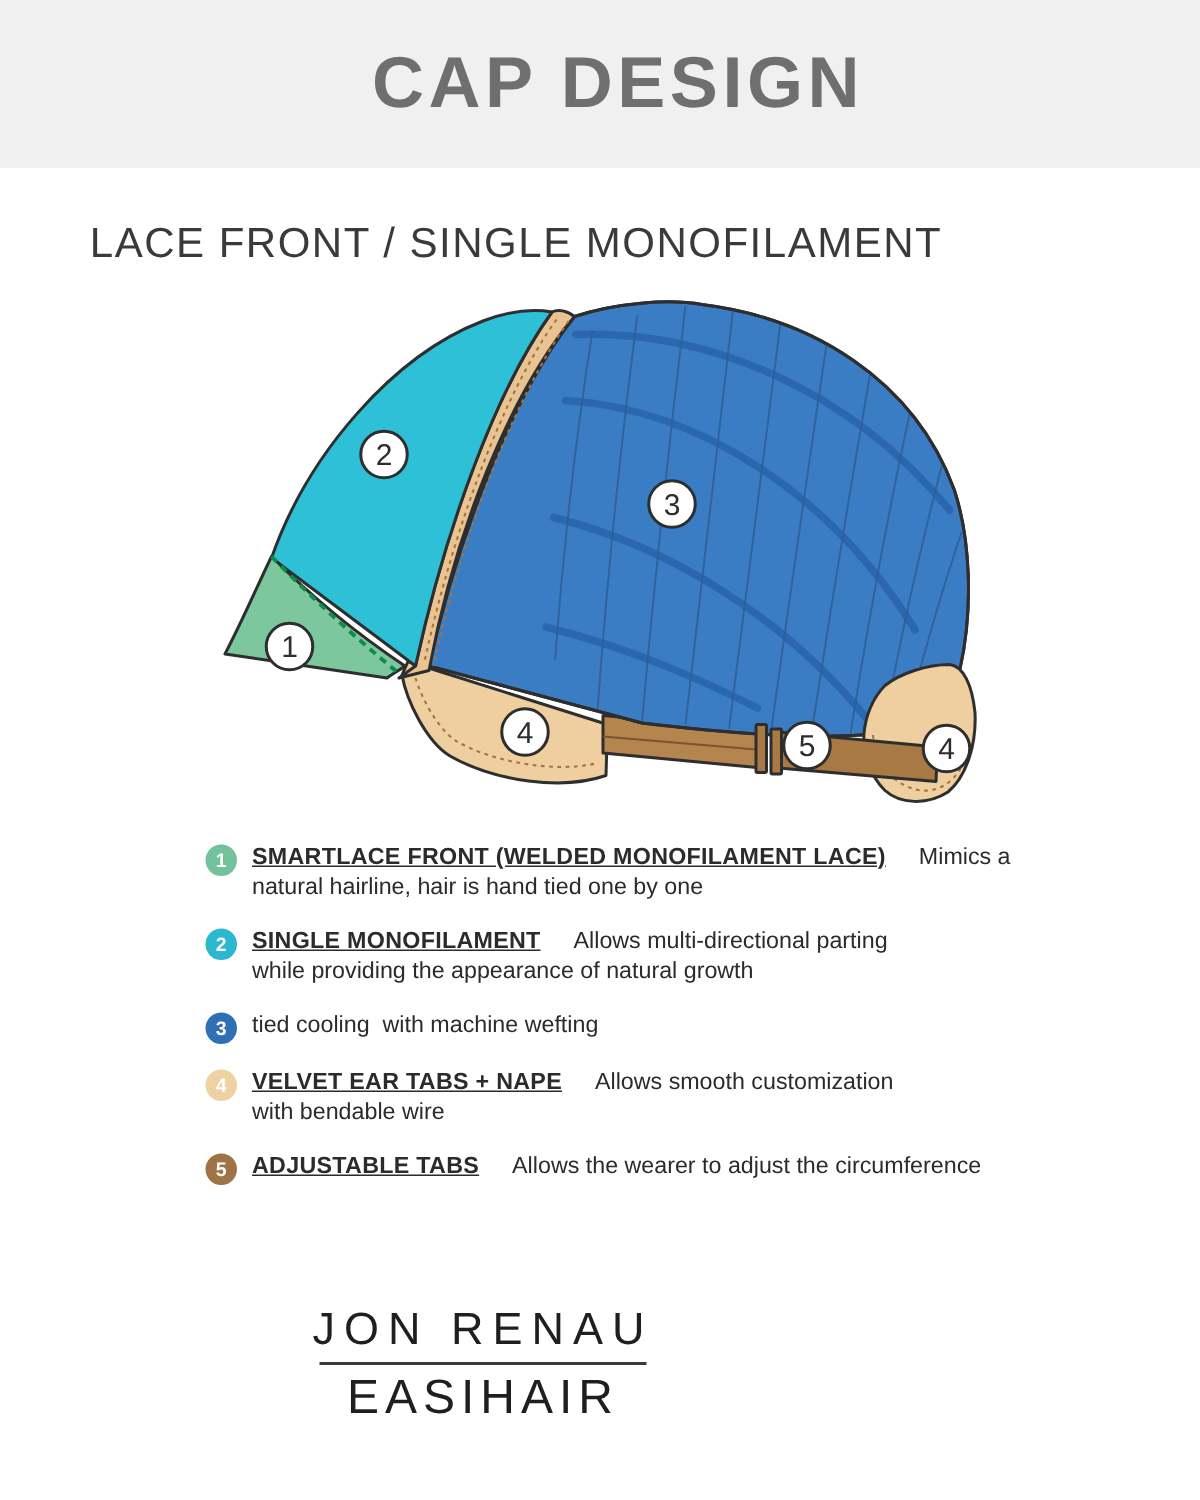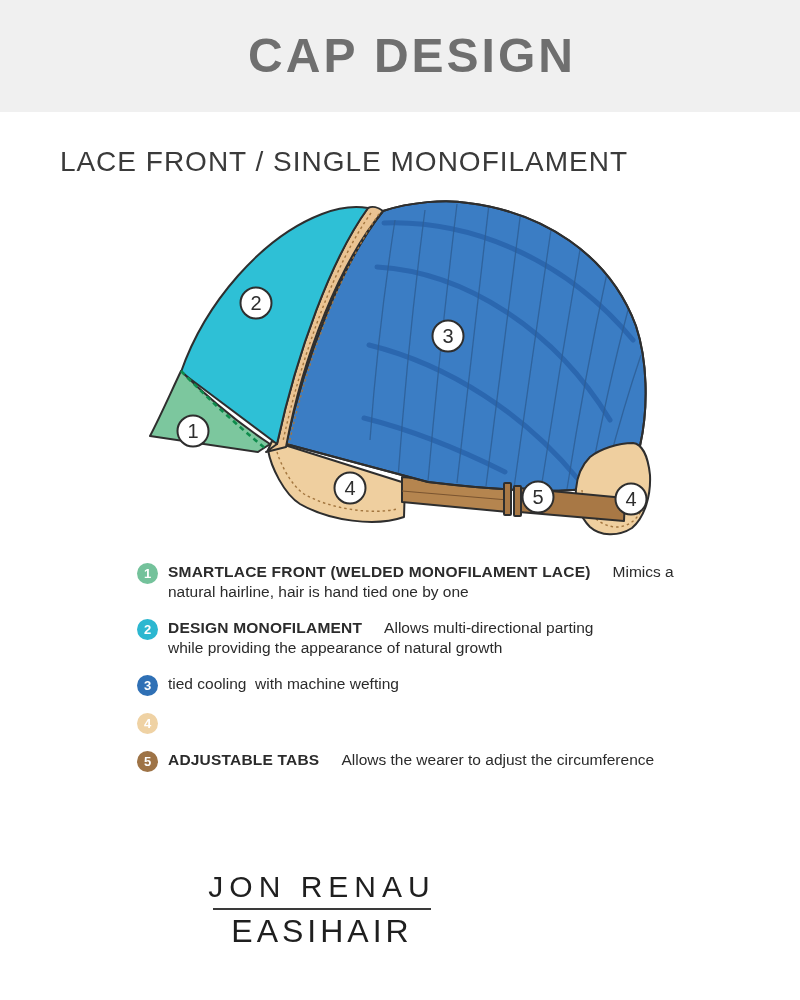--- a/index.html
+++ b/index.html
@@ -25,21 +25,21 @@
   .co-circle{fill:#ffffff;stroke:#2e2e2e;stroke-width:2;}
   .co-num{font-family:"Liberation Sans",sans-serif;font-size:20px;fill:#2e2e2e;text-anchor:middle;}
 
   
   .legend{position:absolute;left:137px;top:562px;width:560px;}
   .li{display:flex;align-items:flex-start;margin-bottom:16px;}
   .badge{flex:0 0 auto;width:21px;height:21px;border-radius:50%;margin-top:1px;
          display:flex;align-items:center;justify-content:center;
          color:#ffffff;font-size:13px;font-weight:bold;}
   .lt{margin-left:10px;font-size:15.5px;line-height:20px;color:#2b2b2b;}
-  .lt strong{font-weight:bold;letter-spacing:.2px;}
+  .lt strong{font-weight:bold;letter-spacing:.2px;text-decoration:underline;}
   .lt .d{margin-left:22px;white-space:pre-wrap;}
   .l2{white-space:pre-wrap;}
 
   
   .brand{position:absolute;left:0;top:870px;width:644px;text-align:center;color:#1f1f1f;}
   .brand-top{font-size:30px;font-weight:400;letter-spacing:6px;}
   .brand-rule{width:218px;border-top:2px solid #3a3a3a;margin:4px auto 3px auto;}
   .brand-bottom{font-size:32px;font-weight:400;letter-spacing:4px;}
 </style>
 </head>
@@ -162,38 +162,42 @@
         <div class="l1"><strong>SMARTLACE FRONT (WELDED MONOFILAMENT LACE)</strong><span class="d">Mimics a</span></div>
         <div class="l2">natural hairline, hair is hand tied one by one</div>
       </div>
     </div>
 
     <div class="li">
       <span class="badge" style="background: rgb(44, 183, 208);">
           <span>2</span>
         </span>
       <div class="lt">
-        <div class="l1"><strong>DESIGN MONOFILAMENT</strong><span class="d">Allows multi-directional parting</span></div>
+        <div class="l1"><strong>SINGLE MONOFILAMENT</strong><span class="d">Allows multi-directional parting</span></div>
         <div class="l2">while providing the appearance of natural growth</div>
       </div>
     </div>
 
     <div class="li">
       <span class="badge" style="background: rgb(47, 112, 181);">
           <span>3</span>
         </span>
       <div class="lt">
         <div class="l2">tied cooling  with machine wefting</div>
       </div>
     </div>
 
     <div class="li">
       <span class="badge" style="background: rgb(239, 210, 164);">
           <span>4</span>
         </span>
+      <div class="lt">
+        <div class="l1"><strong>VELVET EAR TABS + NAPE</strong><span class="d">Allows smooth customization</span></div>
+        <div class="l2">with bendable wire</div>
+      </div>
     </div>
 
     <div class="li">
       <span class="badge" style="background: rgb(158, 115, 70);">
           <span>5</span>
         </span>
       <div class="lt">
         <div class="l1"><strong>ADJUSTABLE TABS</strong><span class="d">Allows the wearer to adjust the circumference</span></div>
         <div class="l2"></div>
       </div>

